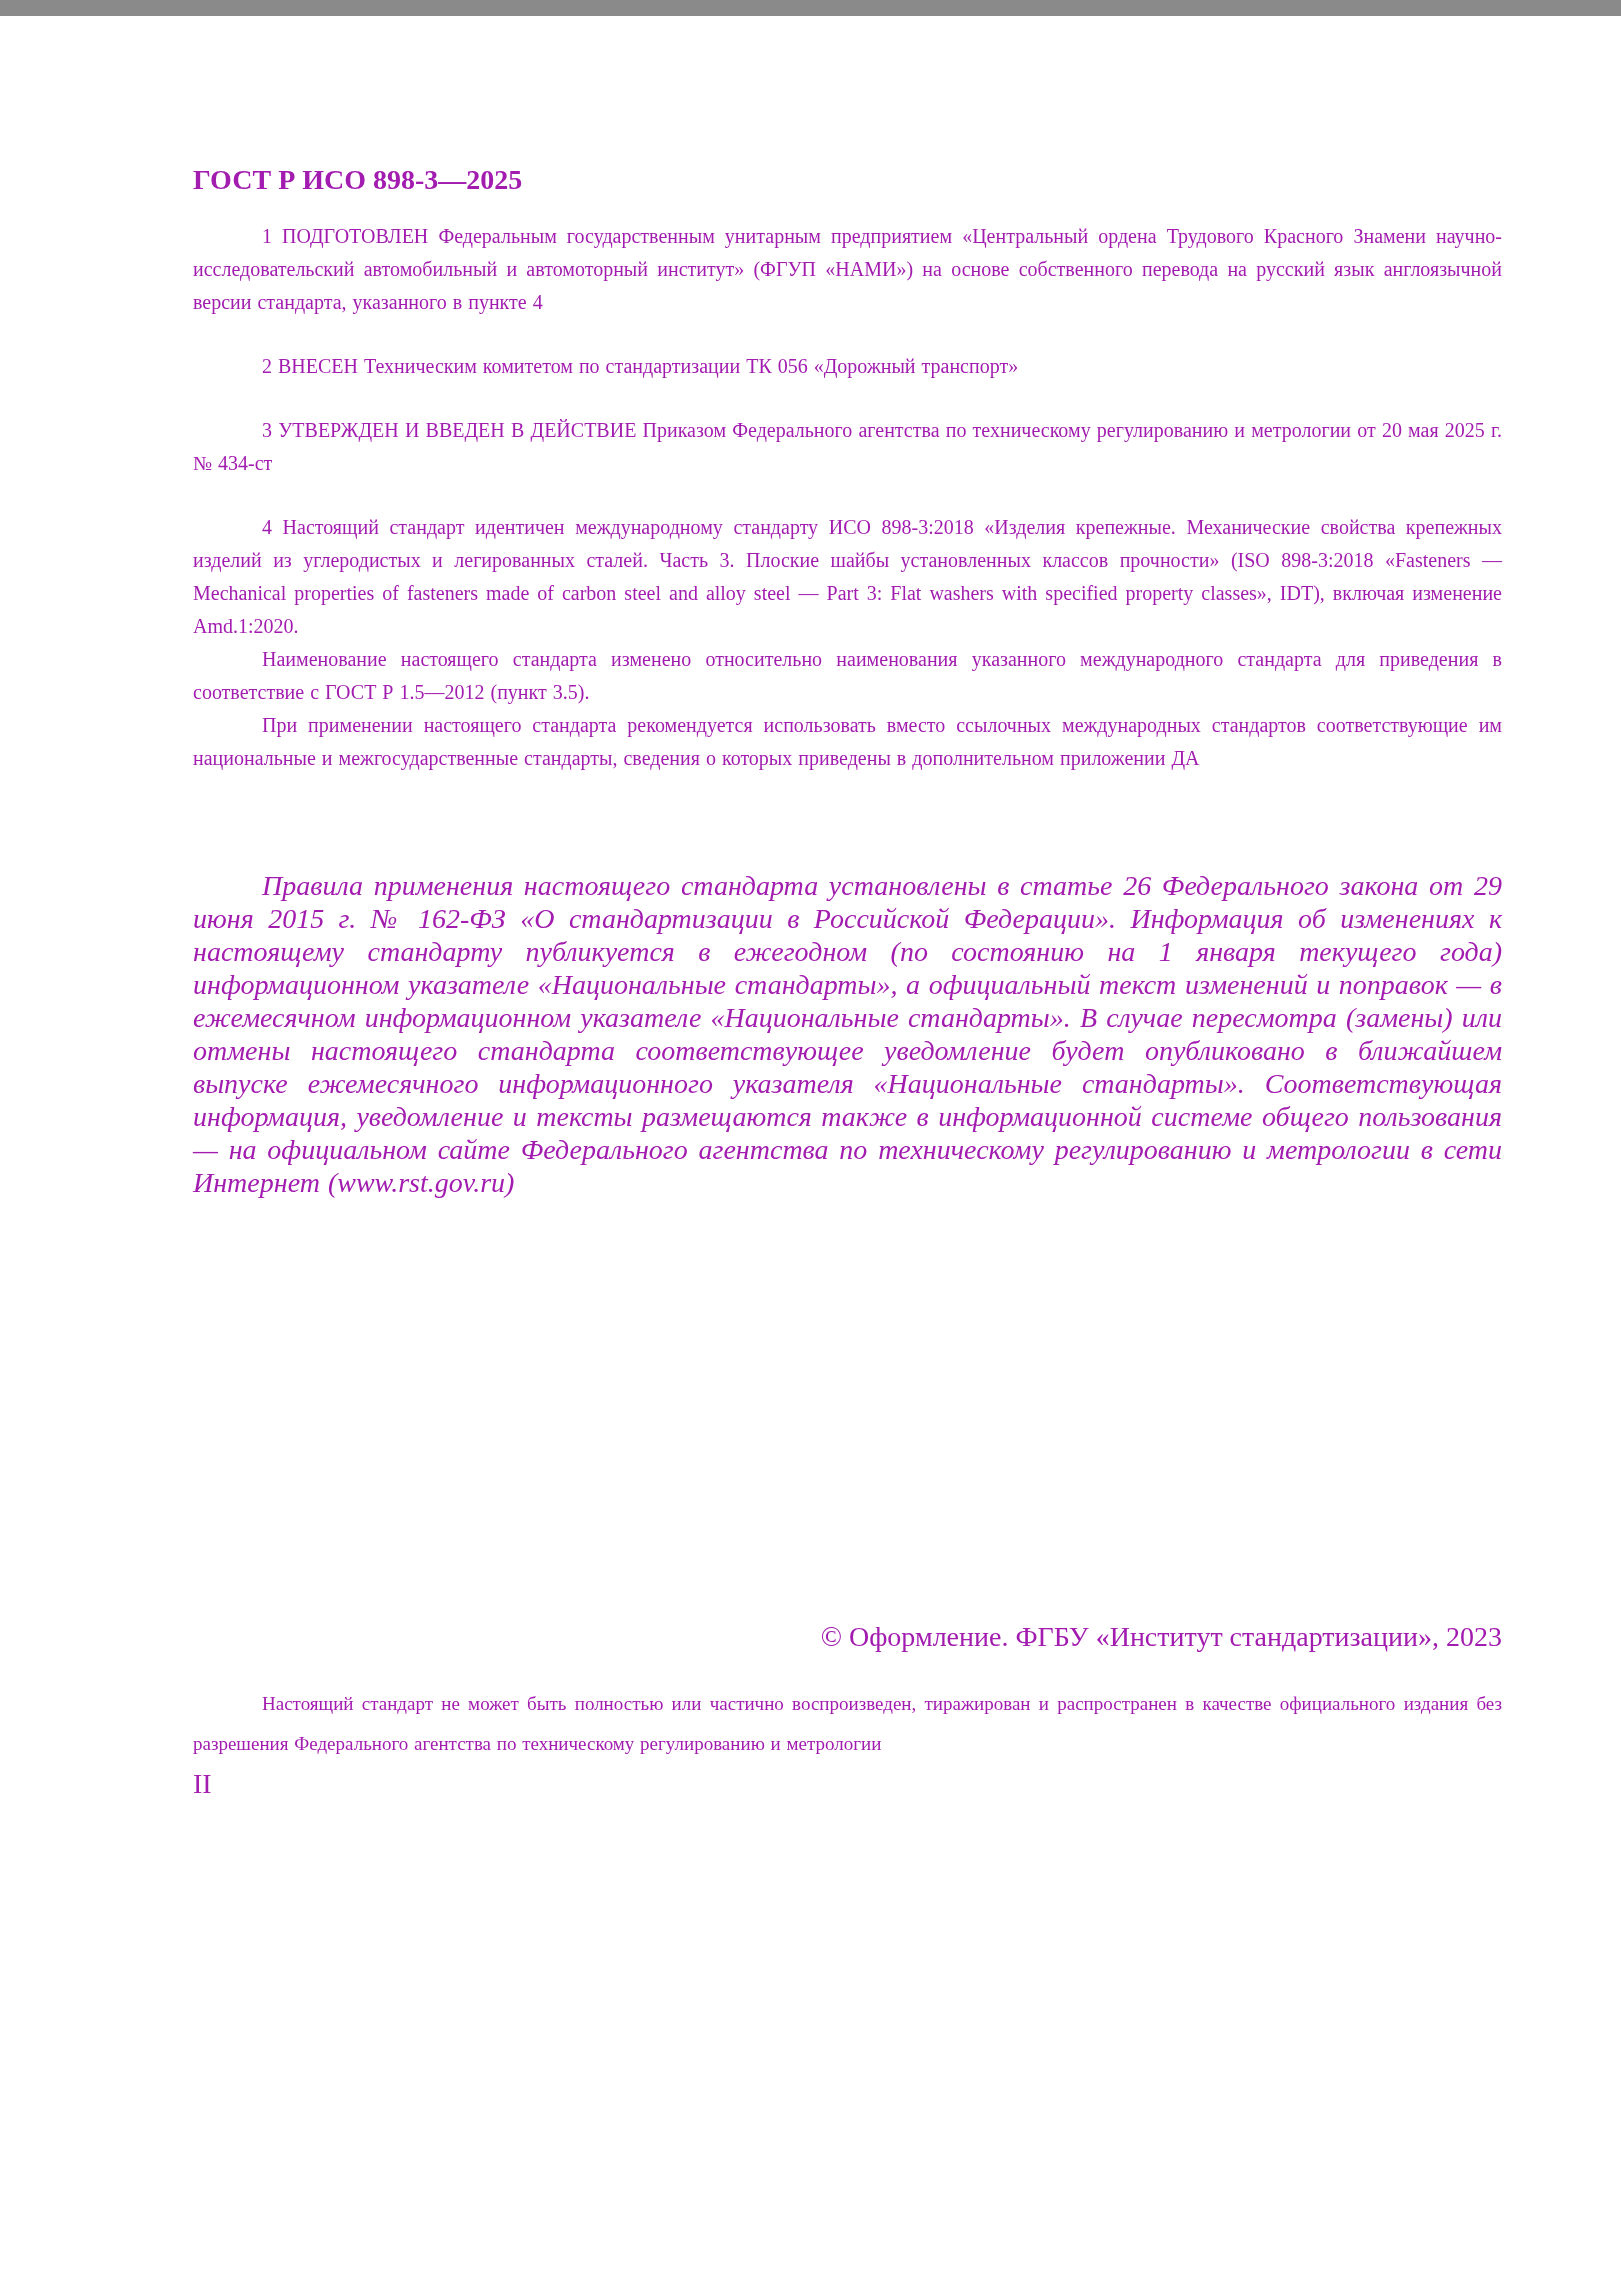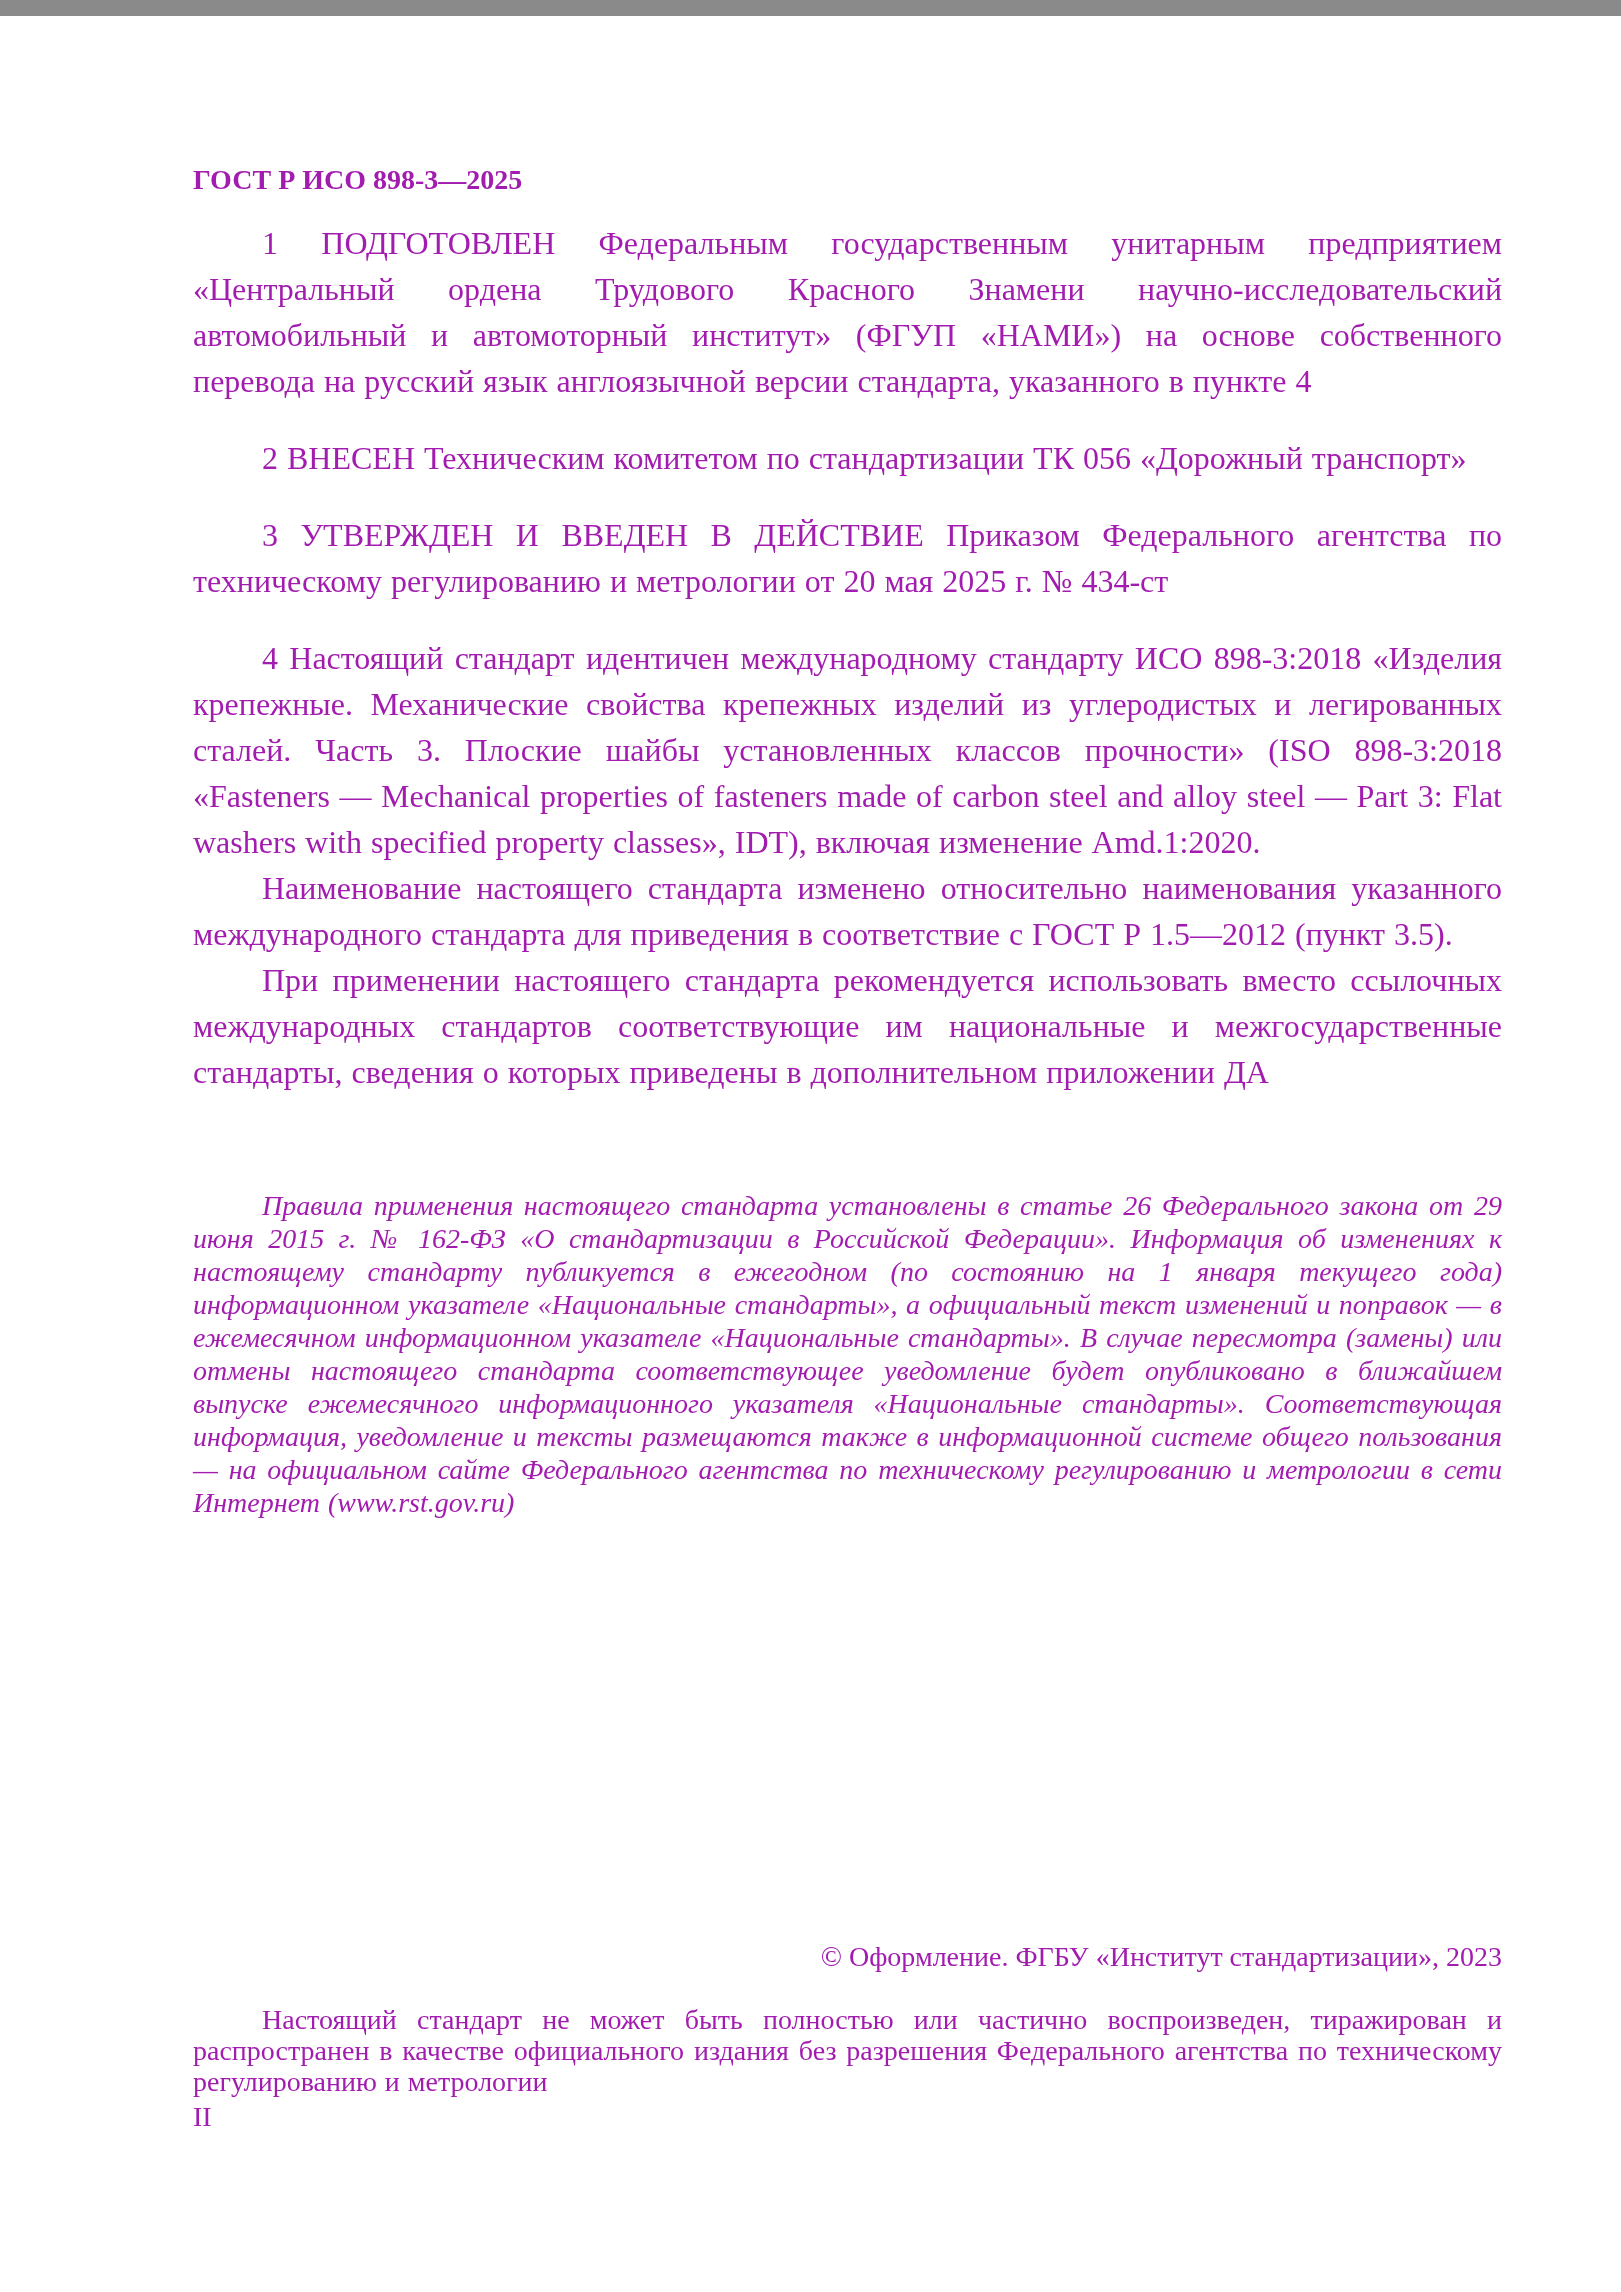--- a/index.html
+++ b/index.html
@@ -27,22 +27,22 @@
     text-align: left;
   }
   .preface-title {
     margin-top: 47px;
     font-weight: bold;
     font-size: 32px;
     line-height: 39px;
     text-align: center;
   }
   p.body-par {
-    font-size: 32px;
-    line-height: 46px;
+    font-size: 20px;
+    line-height: 33px;
     text-align: justify;
     text-indent: 69px;
     word-spacing: 1px;
   }
   .mt-blank  { margin-top: 31px; }  
   .mt-first  { margin-top: 23.5px; }  
   .mt-item5  { margin-top: 32px; }
   .legal {
     margin-top: 94px;
     font-style: italic;
@@ -54,22 +54,22 @@
   }
   .copyright {
     margin-top: 421px;
     font-size: 28px;
     line-height: 33px;
     text-align: right;
     font-style: normal;
   }
   .restriction {
     margin-top: 31px;
-    font-size: 28px;
-    line-height: 31px;
+    font-size: 19px;
+    line-height: 40px;
     text-align: justify;
     text-indent: 69px;
     word-spacing: 1px;
   }
   .page-number {
     margin-top: 3.9px;
     font-size: 28px;
     line-height: 33px;
     text-align: left;
   }

